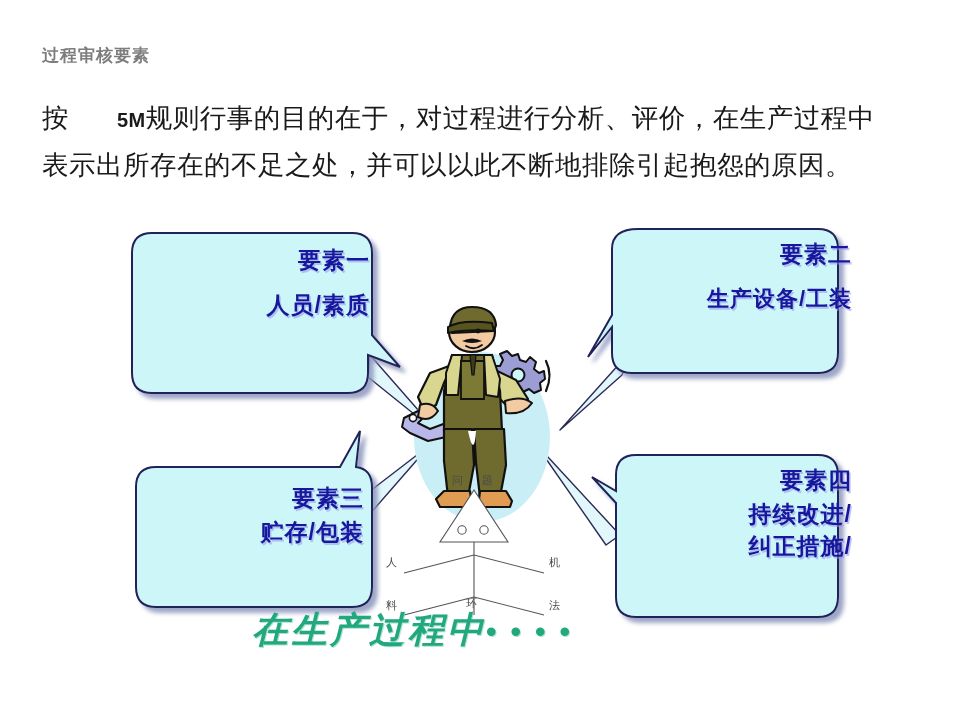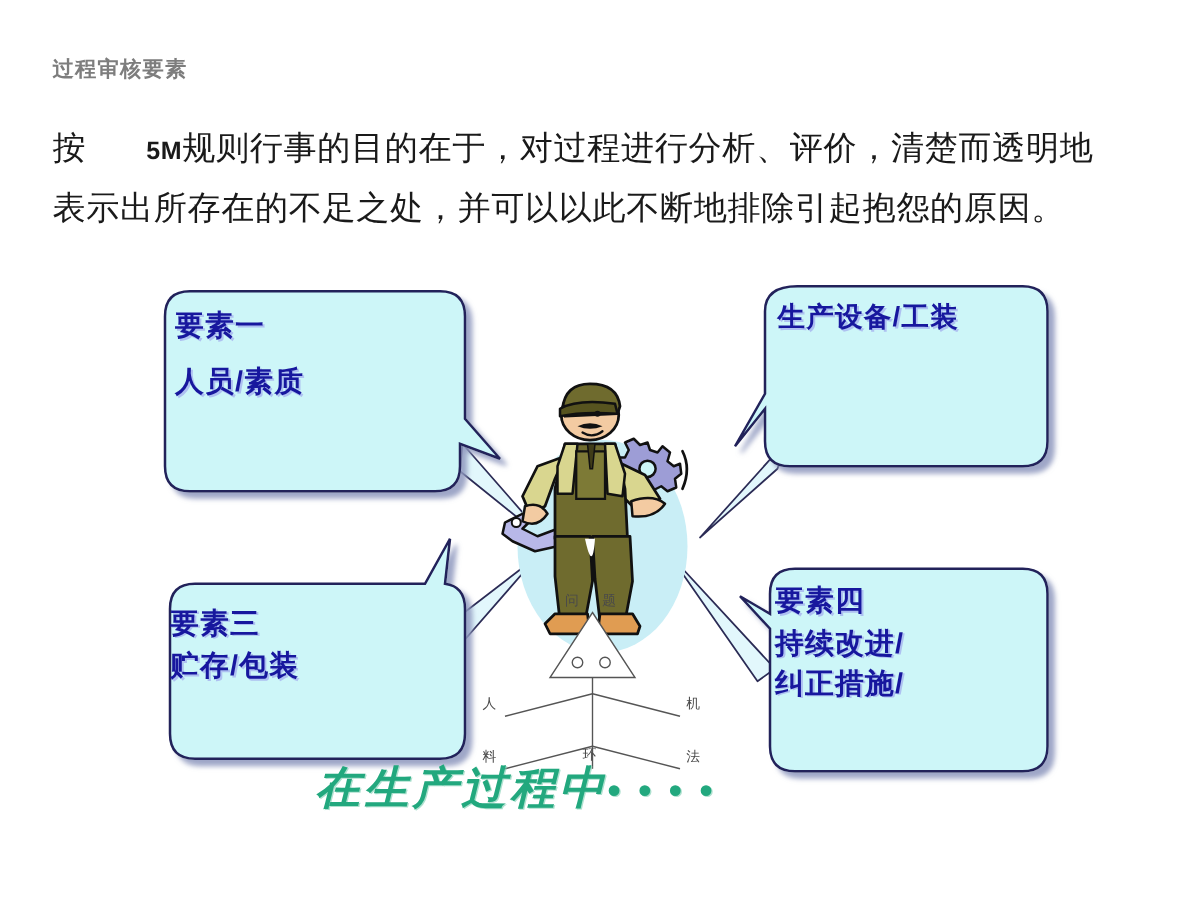--- a/index.html
+++ b/index.html
@@ -59,21 +59,21 @@
     position: absolute;
     left: 0; top: 0;
     width: 960px;
     height: 470px;
     overflow: visible;
   }
 
   
   .bubble-text {
     position: absolute;
-    text-align: left;
+    text-align: right;
     color: #17179e;
     font-weight: bold;
     font-family: "Liberation Sans", "DejaVu Sans", sans-serif;
     text-shadow: 1.5px 1.5px 0 rgba(150,150,235,0.55);
     letter-spacing: 1px;
     line-height: 1.36;
     pointer-events: none;
   }
   .bubble-text .t1 { font-size: 23px; display:block; }
   .bubble-text .t2 { font-size: 23px; display:block; }
@@ -113,21 +113,21 @@
   .caption .dots { letter-spacing: 14px; font-style: normal; font-size: 30px; }
 </style>
 </head>
 <body>
 
 <div class="slide">
 
   <div class="kicker">过程审核要素</div>
 
   <div class="body-text">
-    <span class="ln"><span>按</span><span class="lat">5M</span><span>规则行事的目的在于，对过程进行分析、评价，清楚而透明地</span></span>
+    <span class="ln"><span>按</span><span class="lat">5M</span><span>规则行事的目的在于，对过程进行分析、评价，在生产过程中</span></span>
     <span class="ln">表示出所存在的不足之处，并可以以此不断地排除引起抱怨的原因。</span>
   </div>
 
   <div class="stage">
 
     <svg class="layer" viewBox="0 0 960 470">
       <defs>
         <filter id="bubShadow" x="-20%" y="-20%" width="150%" height="150%">
           <feDropShadow dx="5" dy="5" stdDeviation="2.2" flood-color="#8d97bd" flood-opacity="0.85"></feDropShadow>
         </filter>
@@ -215,20 +215,21 @@
         <line x1="474" y1="382" x2="544" y2="400"></line>
       </g>
     </svg>
 
     <div class="bubble-text" id="bt1">
       <span class="t1">要素一</span>
       <span class="t2">人员/素质</span>
     </div>
 
     <div class="bubble-text" id="bt2">
+      <span class="t1">要素二</span>
       <span class="t2">生产设备/工装</span>
     </div>
 
     <div class="bubble-text" id="bt3">
       <span class="t1">要素三</span>
       <span class="t2">贮存/包装</span>
     </div>
 
     <div class="bubble-text" id="bt4">
       <span class="t1">要素四</span>

